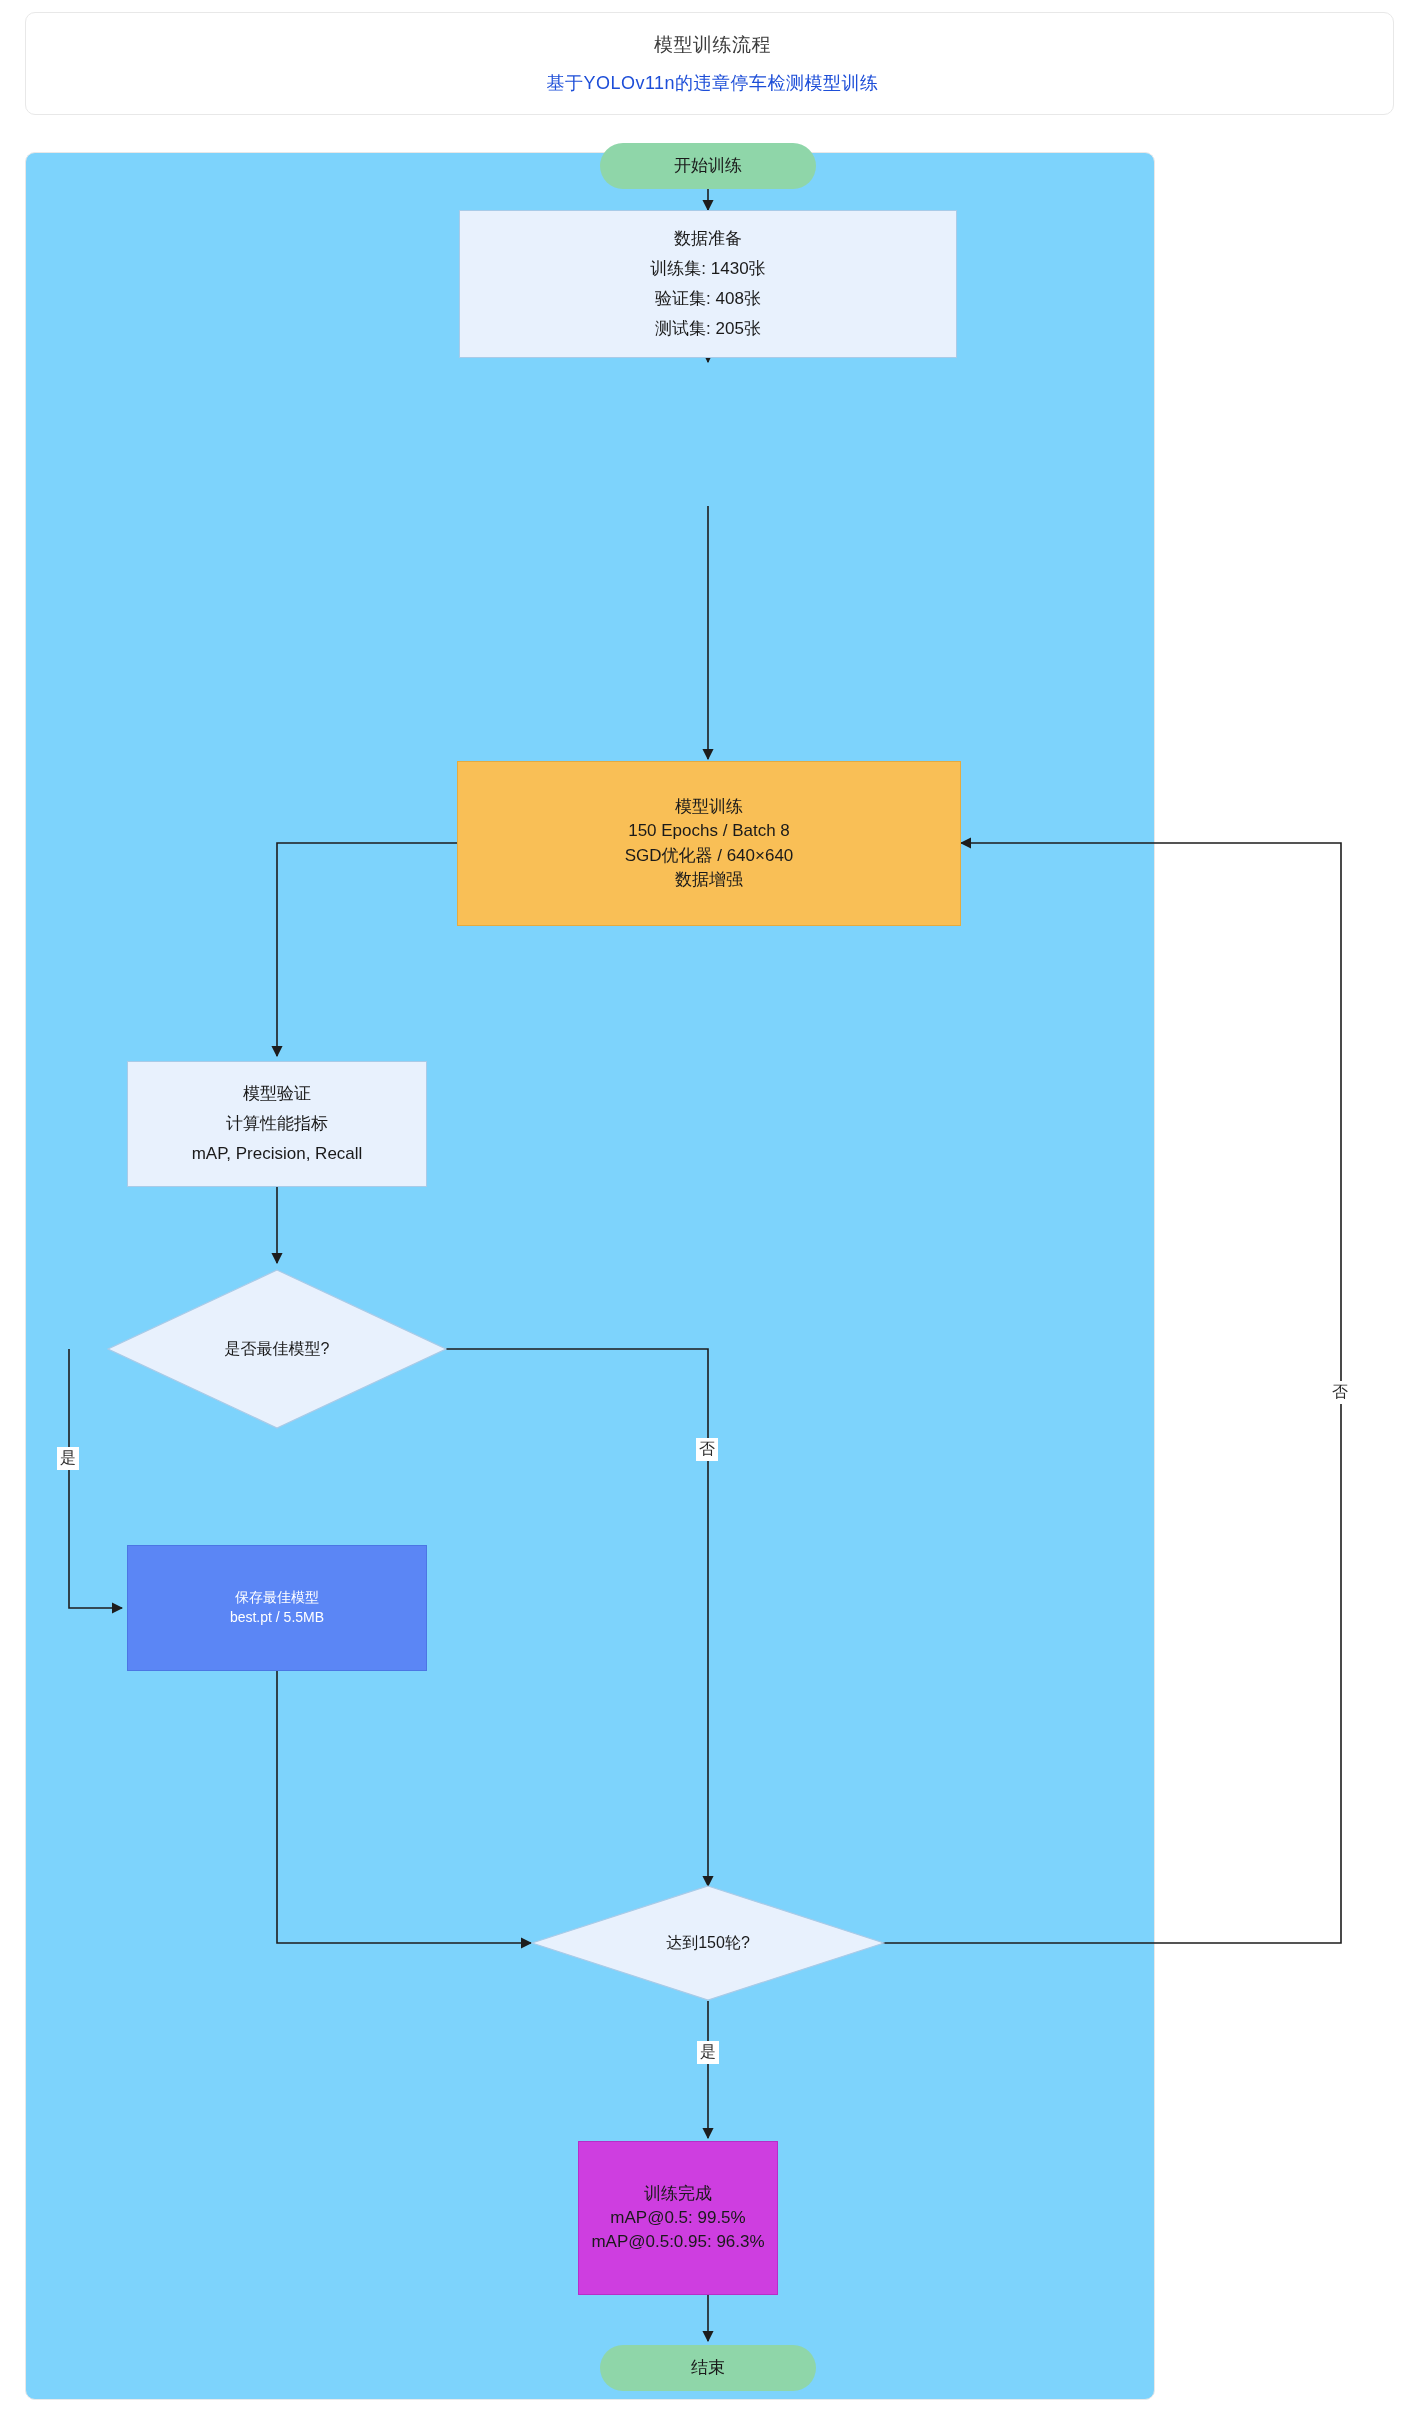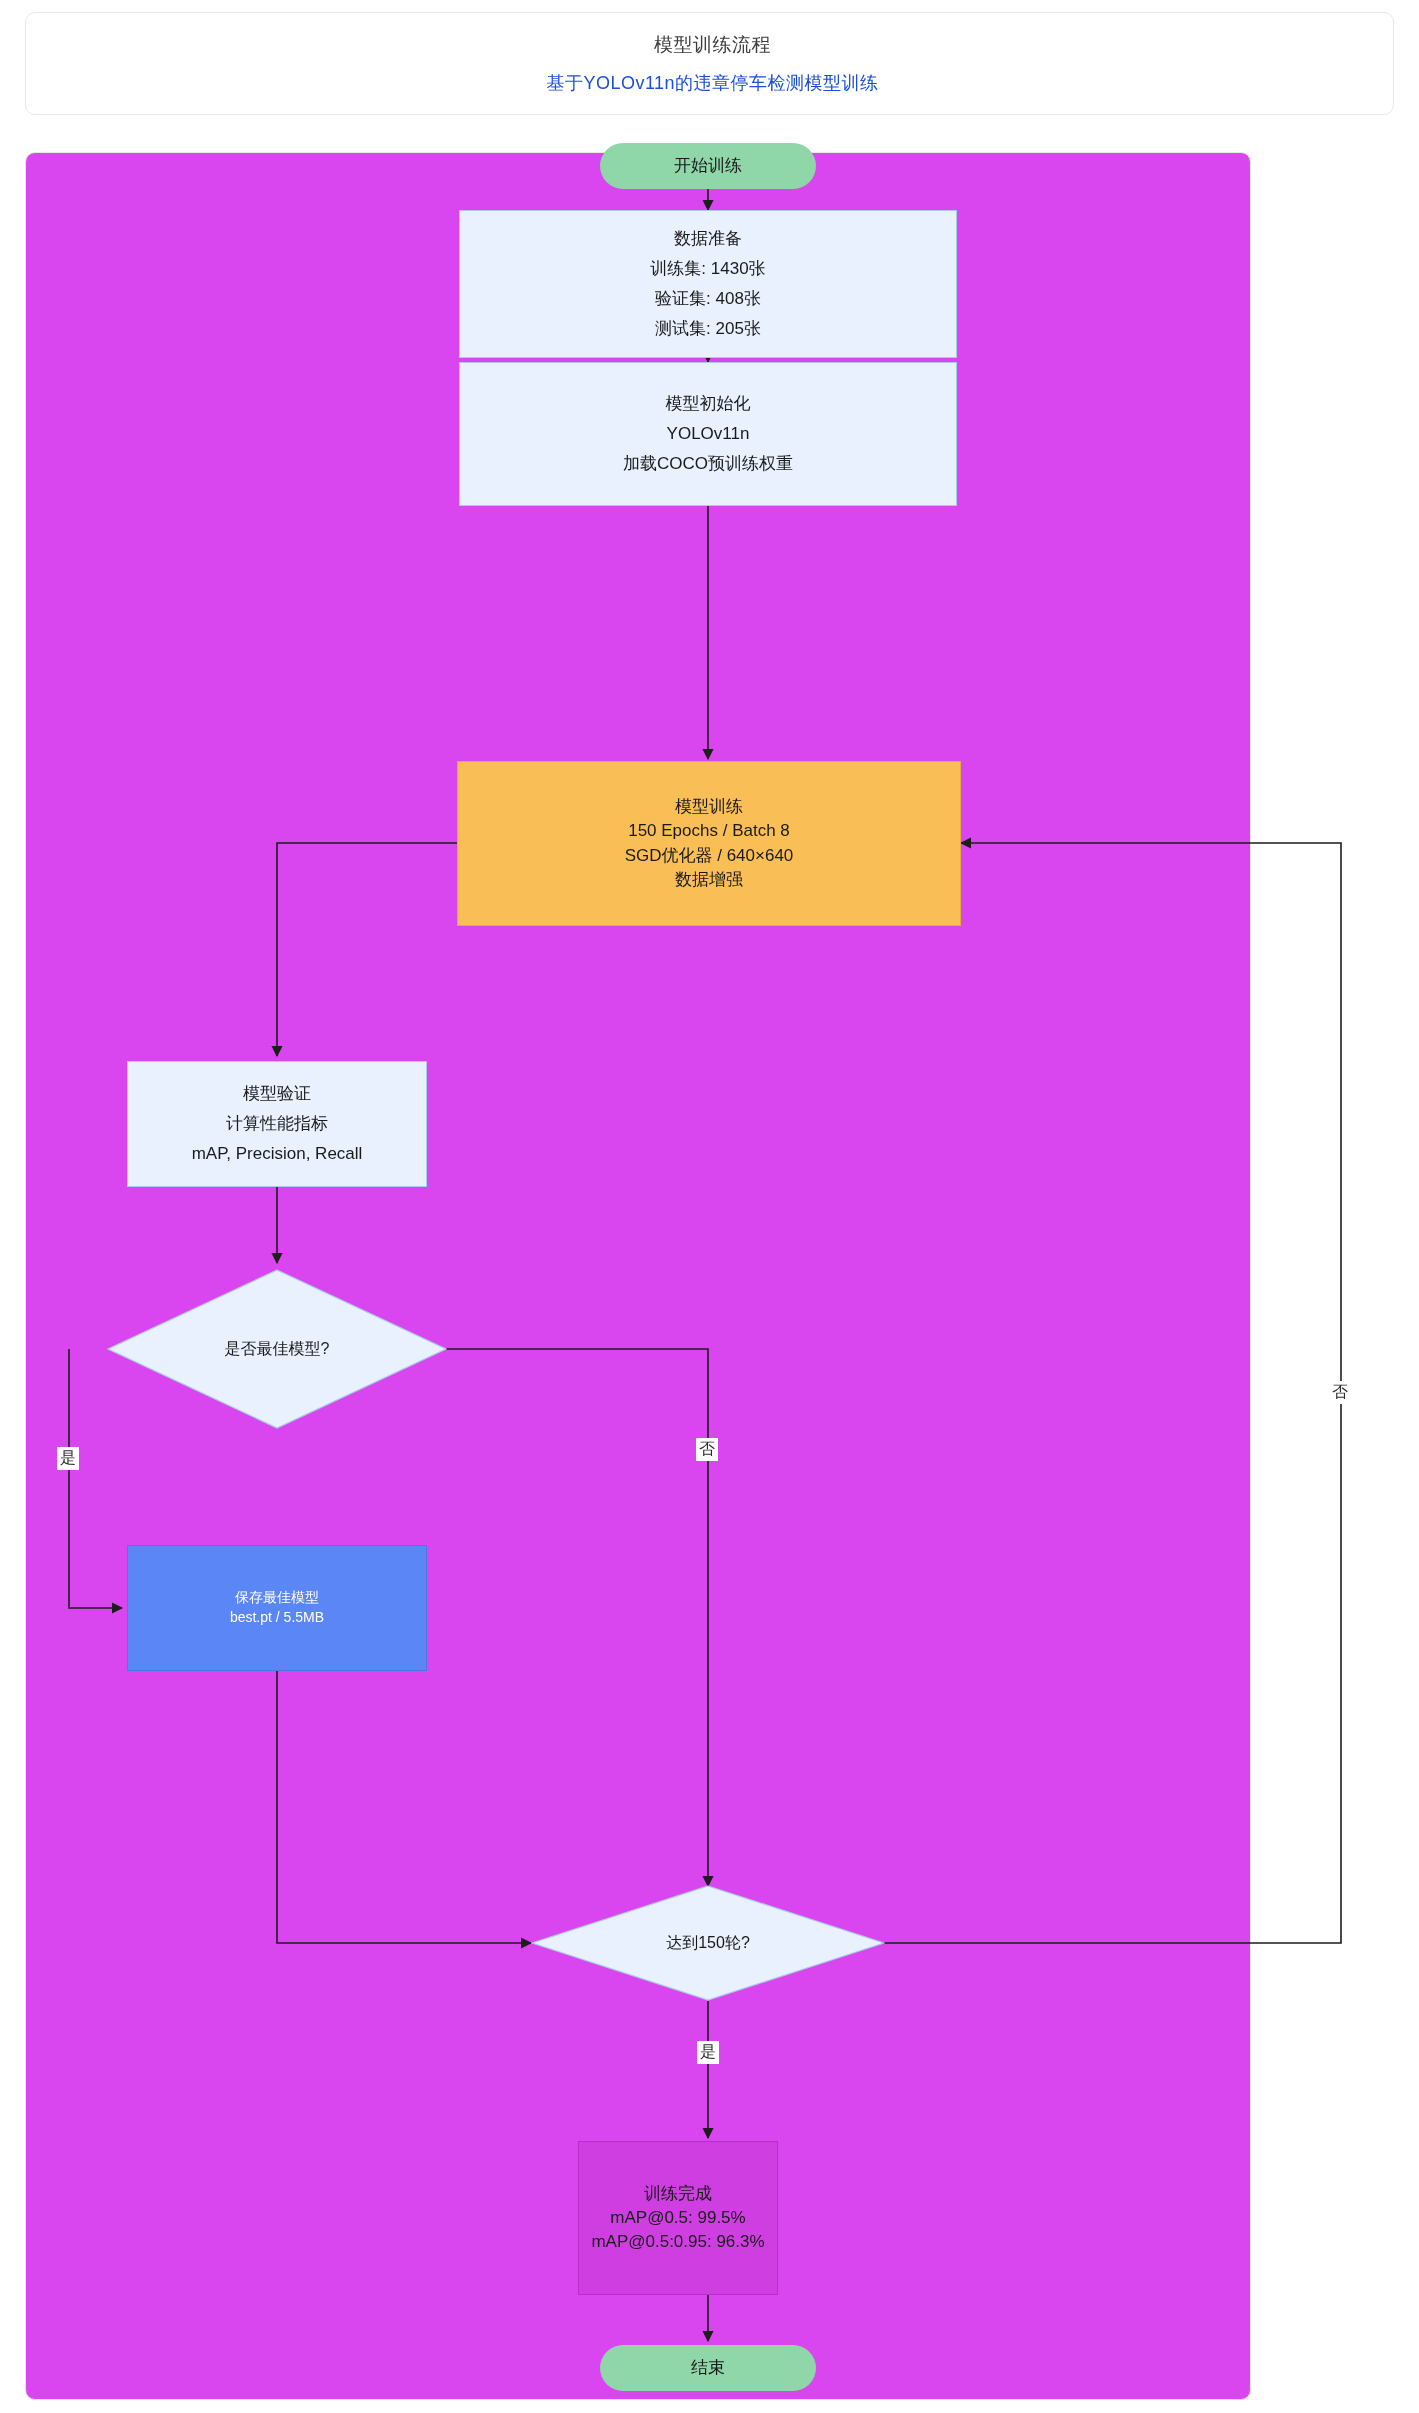--- a/index.html
+++ b/index.html
@@ -40,25 +40,25 @@
     font-size: 18px;
     color: #1d4ed8;
     letter-spacing: .5px;
     margin-top: 6px;
   }
 
   
   .diagram-card {
     position: absolute;
     left: 25px; top: 152px;
-    width: 1226px; height: 2248px;
+    width: 1130px; height: 2248px;
     box-sizing: border-box;
     border: 1px solid #e8e8e8;
     border-radius: 10px;
-    background: #d946ef;
+    background: #7dd3fc;
   }
   .canvas {
     position: absolute;
     left: 0; top: 0;
     width: 1369px; height: 2248px;
   }
 
   
   .node {
     position: absolute;
@@ -184,25 +184,20 @@
       <span class="ln">开始训练</span>
     </div>
 
     <div class="node box-light" style="left:433px; top:57px; width:498px; height:148px;">
       <span class="ln">数据准备</span>
       <span class="ln">训练集: 1430张</span>
       <span class="ln">验证集: 408张</span>
       <span class="ln">测试集: 205张</span>
     </div>
 
-    <div class="node box-light" style="left:433px; top:209px; width:498px; height:144px;">
-      <span class="ln">模型初始化</span>
-      <span class="ln">YOLOv11n</span>
-      <span class="ln">加载COCO预训练权重</span>
-    </div>
 
     <div class="node box-orange" style="left:431px; top:608px; width:504px; height:165px;">
       <span class="ln">模型训练</span>
       <span class="ln">150 Epochs / Batch 8</span>
       <span class="ln">SGD优化器 / 640×640</span>
       <span class="ln">数据增强</span>
     </div>
 
     <div class="node box-light" style="left:101px; top:908px; width:300px; height:126px;">
       <span class="ln">模型验证</span>

